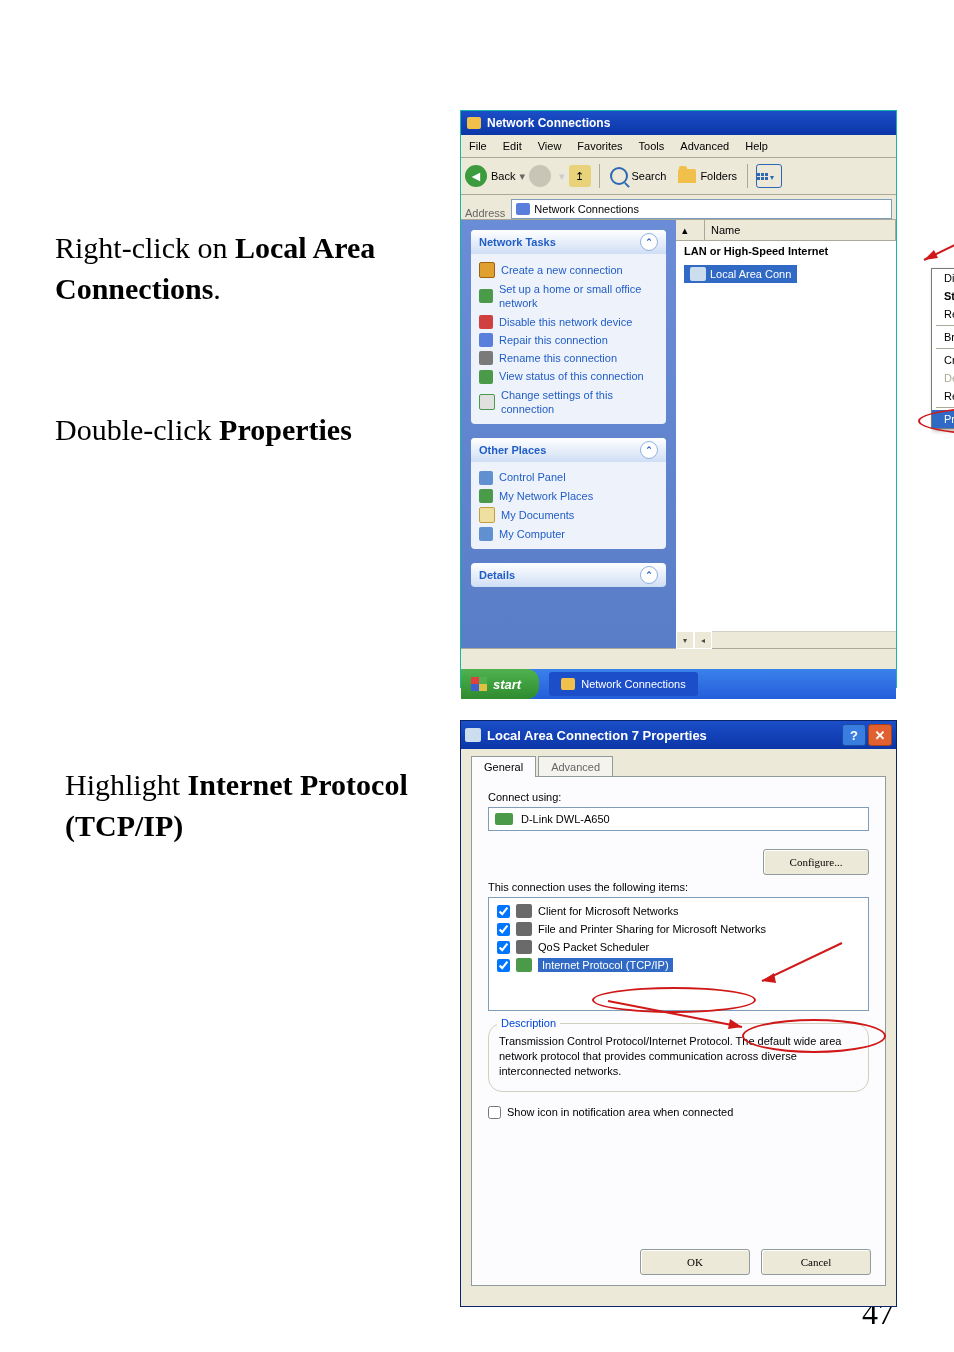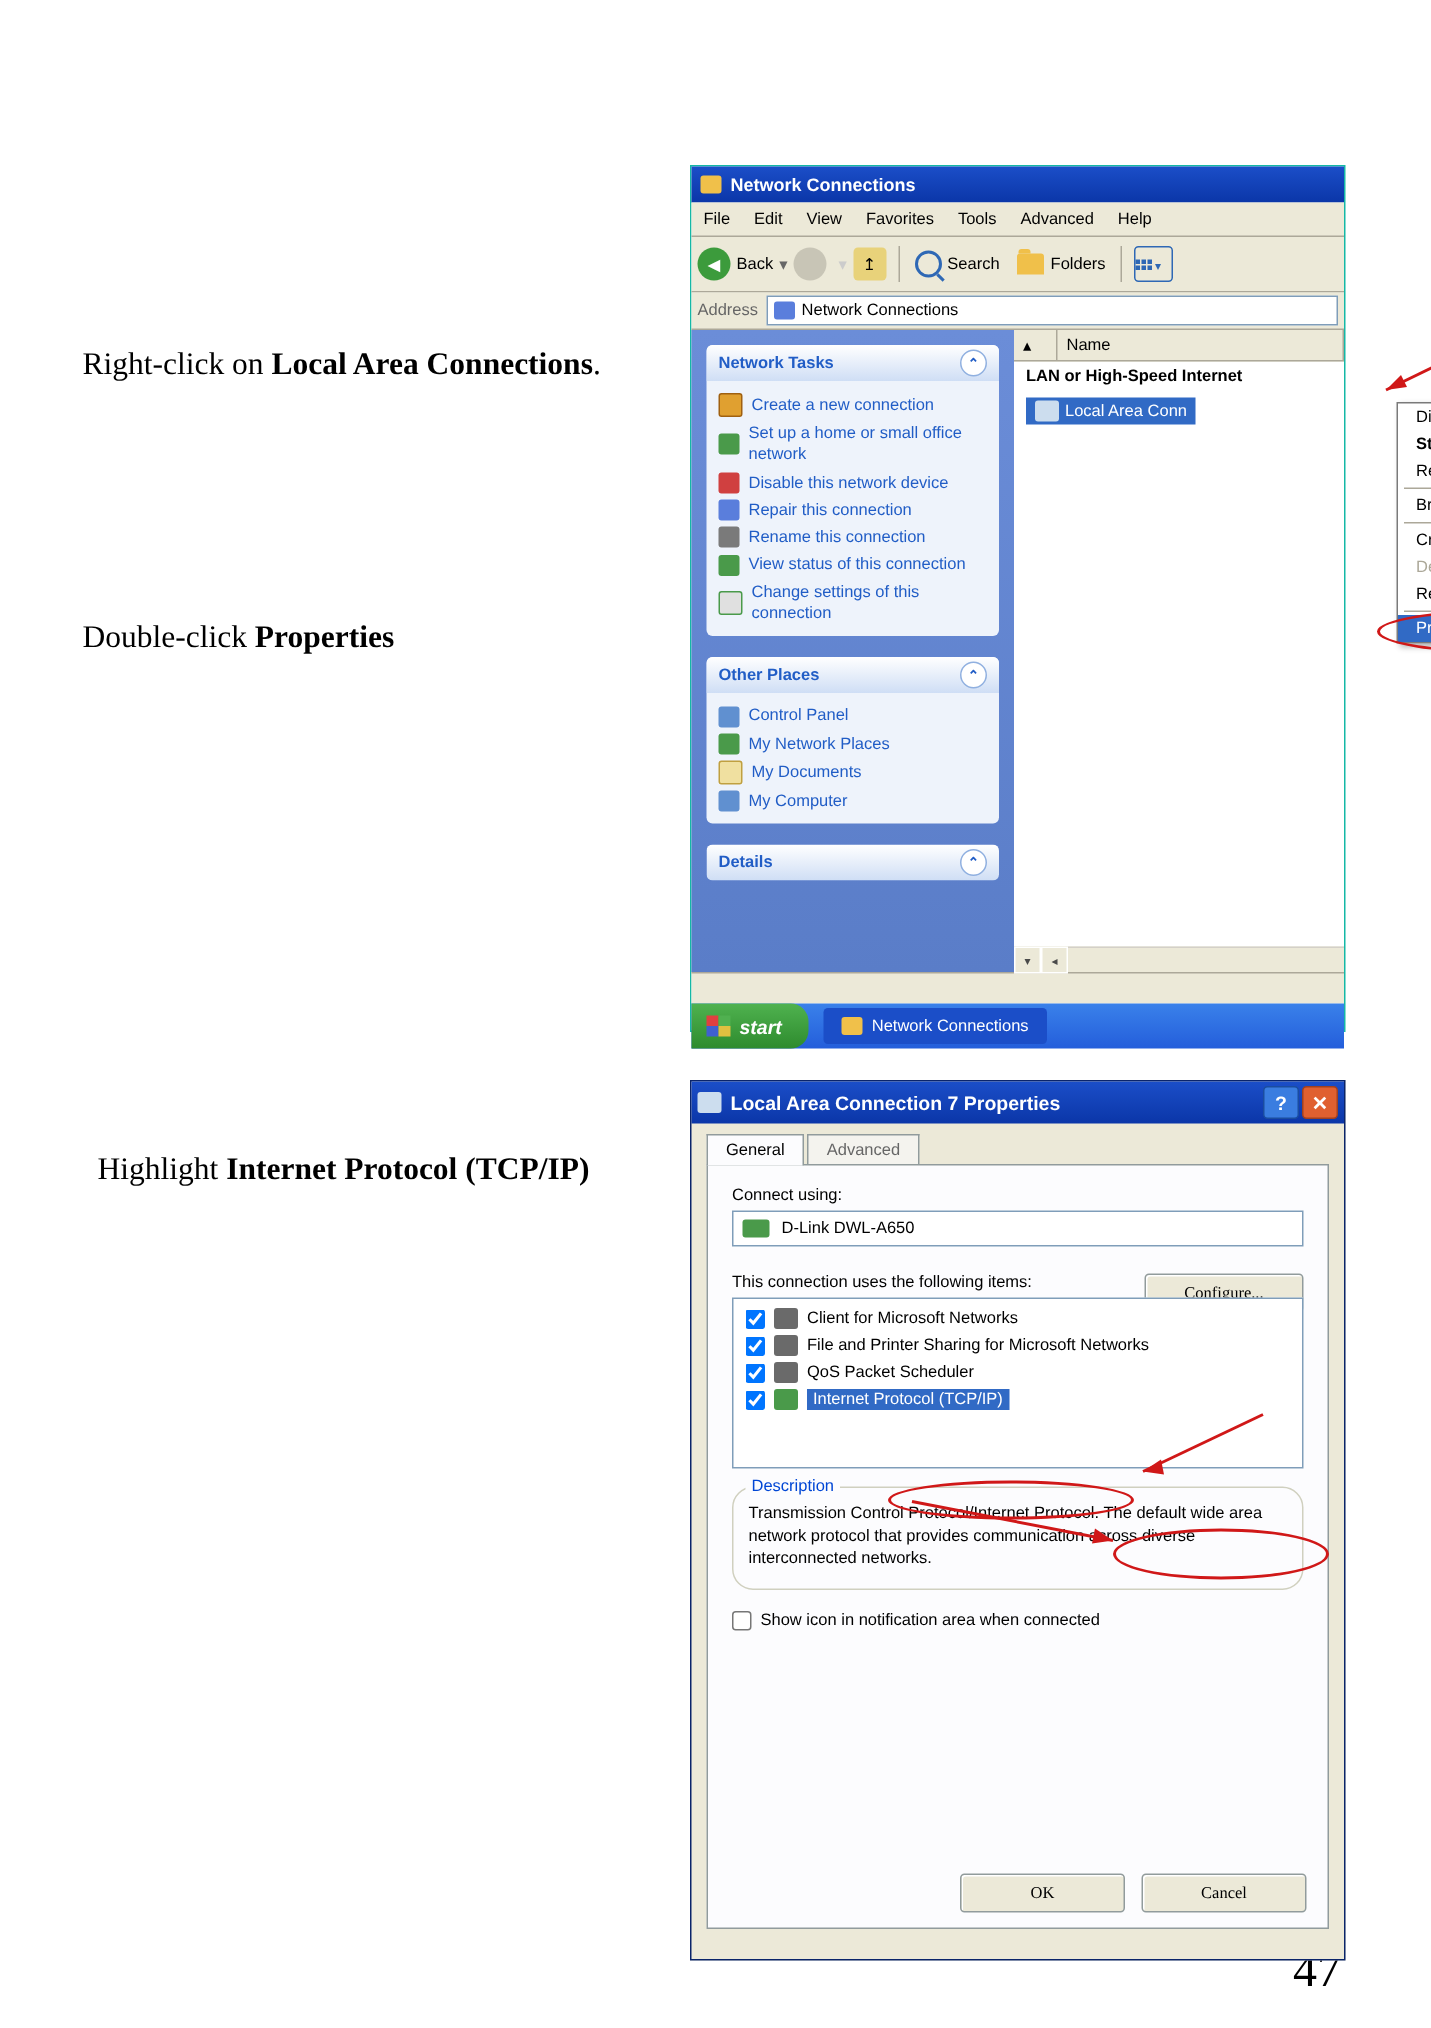--- a/index.html
+++ b/index.html
@@ -1,17 +1,17 @@
 <!DOCTYPE html>
 <html><head>
 <meta charset="utf-8">
 <style>
 html,body{margin:0;padding:0;font-family:"Times New Roman",serif;background:#fff}
 .page{width:954px;height:1352px;position:relative;margin:0 auto}
-.instr{position:absolute;font-size:21px;color:#000;line-height:1.35}
+.instr{position:absolute;font-size:30px;color:#000;line-height:1.35}
 .instr1{left:55px;top:228px;width:360px}
 .instr2{left:55px;top:410px;width:360px}
 .instr3{left:65px;top:765px;width:360px}
 .instr4{left:65px;top:955px;width:360px}
 .pagenum{position:absolute;right:60px;bottom:20px;font-size:32px;color:#000}
 
 
 .scr1{position:absolute;left:460px;top:110px;width:435px;height:576px;font-family:Tahoma,Verdana,sans-serif;font-size:11px;border:1px solid #14b8a6}
 .titlebar{height:24px;background:linear-gradient(#1b4ec8,#0b36a8);color:#fff;display:flex;align-items:center;padding:0 6px;font-weight:bold;font-size:12px}
 .menubar{height:22px;background:#ece9d8;display:flex;align-items:center;border-bottom:1px solid #aca899;font-size:11px}
@@ -22,21 +22,21 @@
 .tb-up{width:22px;height:22px;background:#e8d27a;display:flex;align-items:center;justify-content:center;margin-right:4px;border-radius:3px}
 .tb-sep{width:1px;height:24px;background:#aca899;margin:0 4px}
 .tb-search,.tb-folders{display:flex;align-items:center;padding:2px 6px}
 .tb-mag{width:14px;height:14px;border:2px solid #2e68b5;border-radius:50%;position:relative;margin-right:4px}
 .tb-mag:after{content:"";position:absolute;width:6px;height:2px;background:#2e68b5;bottom:-3px;right:-4px;transform:rotate(45deg)}
 .tb-fold{width:18px;height:14px;background:#f0c04a;border-radius:2px 2px 0 0;margin-right:4px;position:relative}
 .tb-fold:before{content:"";position:absolute;width:8px;height:3px;background:#f0c04a;top:-3px;left:1px;border-radius:2px 2px 0 0}
 .tb-views{width:24px;height:22px;border:1px solid #2e68b5;border-radius:3px;display:flex;align-items:center;justify-content:center;margin-left:4px}
 .tb-views span{display:grid;grid-template-columns:repeat(3,3px);grid-template-rows:repeat(2,3px);gap:1px}
 .tb-views span i{background:#2e68b5}
-.addrbar{height:24px;background:#ece9d8;display:flex;align-items:center;border-bottom:1px solid #aca899;padding:0 4px;font-size:11px}
+.addrbar{height:24px;background:#ece9d8;display:flex;align-items:flex-end;border-bottom:1px solid #aca899;padding:0 4px;font-size:11px}
 .addrbar .addr-label{margin-right:6px;color:#666}
 .addrbar .addr-field{flex:1;background:#fff;border:1px solid #7f9db9;height:18px;display:flex;align-items:center;padding:0 4px}
 .addr-icon{width:14px;height:12px;background:#5a7edc;border-radius:2px;margin-right:4px}
 
 .body1{display:flex;height:428px}
 .sidepanel{width:195px;background:linear-gradient(#6b8dd8,#5a7dc8);padding:10px;overflow:hidden;position:relative}
 .panel-box{background:#eef3fb;border-radius:4px;margin-bottom:14px;overflow:hidden}
 .panel-head{background:linear-gradient(#fff,#cfdef5);height:24px;display:flex;align-items:center;justify-content:space-between;padding:0 8px;color:#215dc6;font-weight:bold;font-size:11px}
 .panel-chev{width:16px;height:16px;border:1px solid #90b0e0;border-radius:50%;display:flex;align-items:center;justify-content:center;color:#215dc6;font-size:9px;background:#fff}
 .panel-body{padding:6px 8px}
@@ -333,21 +333,21 @@
       <div class="tabbtn inactive">Advanced</div>
     </div>
     <div class="tabpane">
       <div class="lbl">Connect using:</div>
       <div class="adapter-box">
         <div class="nic"></div>
         <span>D-Link DWL-A650</span>
       </div>
       <div class="winbtn cfg-btn">Configure...</div>
 
-      <div class="lbl" style="margin-top:18px">This connection uses the following items:</div>
+      <div class="lbl" style="margin-top:50px">This connection uses the following items:</div>
       <div class="items-list">
         <div class="li-row">
           <input type="checkbox" checked="" style="">
           <div class="li-icon li-client"></div>
           <span>Client for Microsoft Networks</span>
         </div>
         <div class="li-row">
           <input type="checkbox" checked="" style="">
           <div class="li-icon li-file"></div>
           <span>File and Printer Sharing for Microsoft Networks</span>

